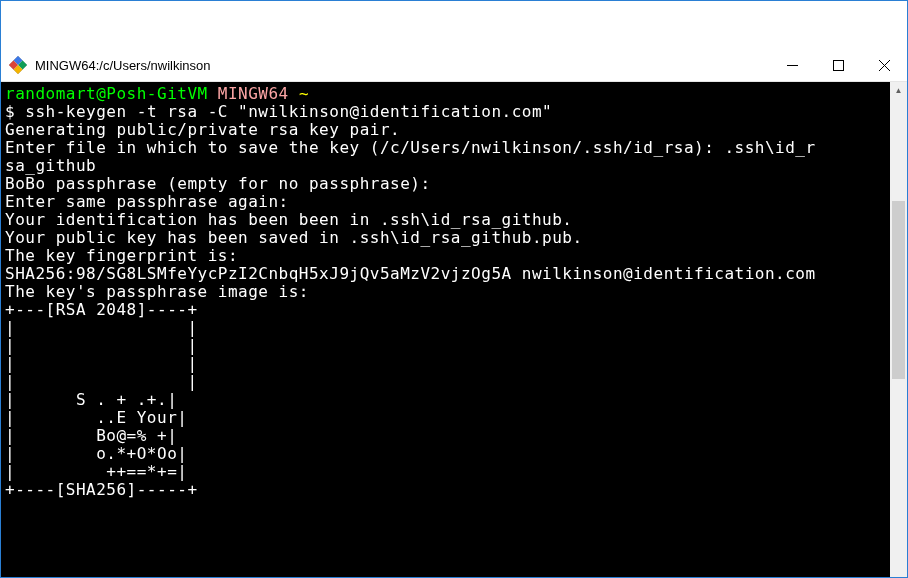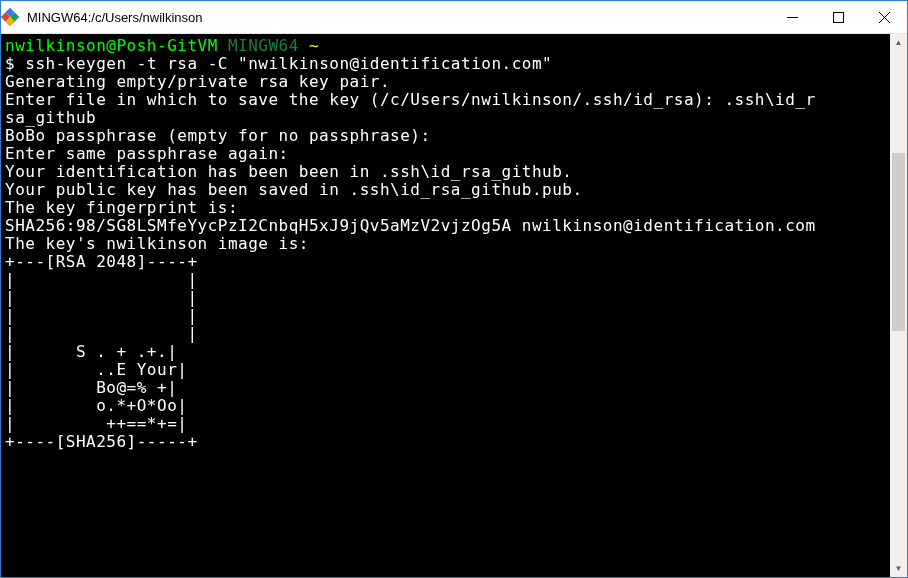--- a/index.html
+++ b/index.html
@@ -9,21 +9,23 @@
       width: 908px;
       height: 578px;
       overflow: hidden;
       border: 1px solid #2a7fd4;
     }
     .titlebar {
       height: 33px;
       background: #ffffff;
       display: flex;
       align-items: center;
+      padding-left: 8px;
       border-bottom: 1px solid #e5e5e5;
+      margin-top: 48px;
     }
     .titlebar-icon {
       width: 18px;
       height: 18px;
       margin-right: 8px;
       display: inline-block;
     }
     .titlebar-title {
       flex: 1;
       font-size: 13px;
@@ -83,21 +85,21 @@
     .scroll-thumb {
       position: absolute;
       top: 20%;
       left: 2px;
       right: 2px;
       height: 35%;
       background: #cdcdcd;
       cursor: pointer;
     }
     .prompt-user { color: #00ff00; }
-    .prompt-env { color: #15803d; }
+    .prompt-env { color: #fca5a5; }
     .prompt-tilde { color: #ffff00; }
     .cmd { color: #ffffff; }
     .out { color: #ffffff; }
   </style>
 </head>
 <body>
 
 <div class="titlebar">
   <span class="titlebar-icon">
     <svg viewBox="0 0 16 16">
@@ -123,32 +125,32 @@
     <div class="win-btn close">
       <svg viewBox="0 0 11 11">
           <line x1="0" y1="0" x2="11" y2="11" stroke="#000" stroke-width="1"></line>
           <line x1="11" y1="0" x2="0" y2="11" stroke="#000" stroke-width="1"></line>
         </svg>
     </div>
   </div>
 </div>
 
 <div class="terminal-wrap">
-  <div class="terminal"><span class="prompt-user">nwilkinson@Posh-GitVM</span> <span class="prompt-env">MINGW64</span> <span class="prompt-tilde">~</span>
+  <div class="terminal"><span class="prompt-user">randomart@Posh-GitVM</span> <span class="prompt-env">MINGW64</span> <span class="prompt-tilde">~</span>
 <span class="cmd">$</span> <span class="cmd">ssh-keygen -t rsa -C "nwilkinson@identification.com"</span>
-<span class="out">Generating empty/private rsa key pair.</span>
+<span class="out">Generating public/private rsa key pair.</span>
 <span class="out">Enter file in which to save the key (/c/Users/nwilkinson/.ssh/id_rsa): .ssh\id_r</span>
 <span class="out">sa_github</span>
 <span class="out">BoBo passphrase (empty for no passphrase):</span>
 <span class="out">Enter same passphrase again:</span>
 <span class="out">Your identification has been been in .ssh\id_rsa_github.</span>
 <span class="out">Your public key has been saved in .ssh\id_rsa_github.pub.</span>
 <span class="out">The key fingerprint is:</span>
 <span class="out">SHA256:98/SG8LSMfeYycPzI2CnbqH5xJ9jQv5aMzV2vjzOg5A nwilkinson@identification.com</span>
-<span class="out">The key's nwilkinson image is:</span>
+<span class="out">The key's passphrase image is:</span>
 <span class="out">+---[RSA 2048]----+</span>
 <span class="out">|                 |</span>
 <span class="out">|                 |</span>
 <span class="out">|                 |</span>
 <span class="out">|                 |</span>
 <span class="out">|      S . + .+.|</span>
 <span class="out">|        ..E Your|</span>
 <span class="out">|        Bo@=% +|</span>
 <span class="out">|        o.*+O*Oo|</span>
 <span class="out">|         ++==*+=|</span>

